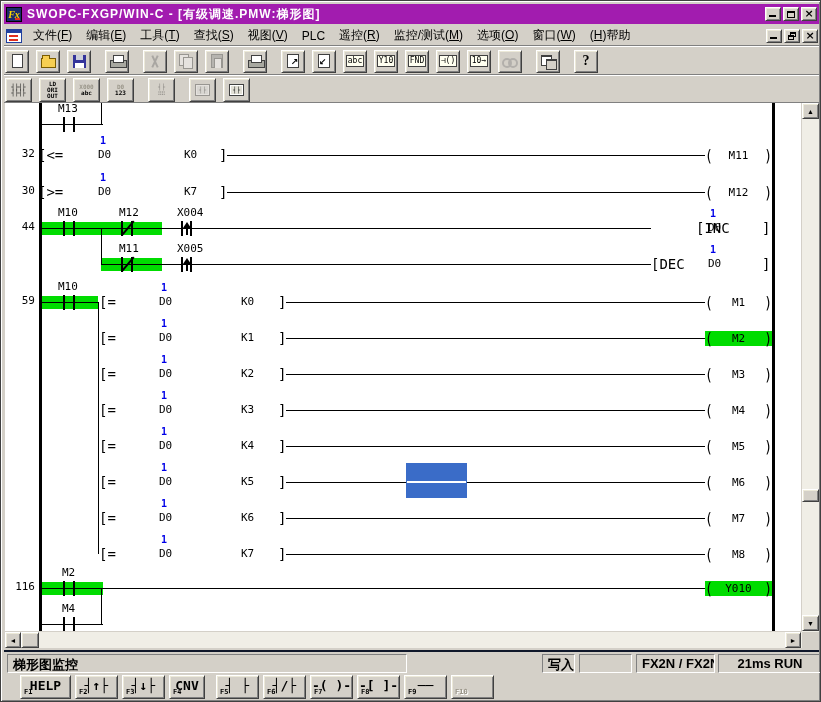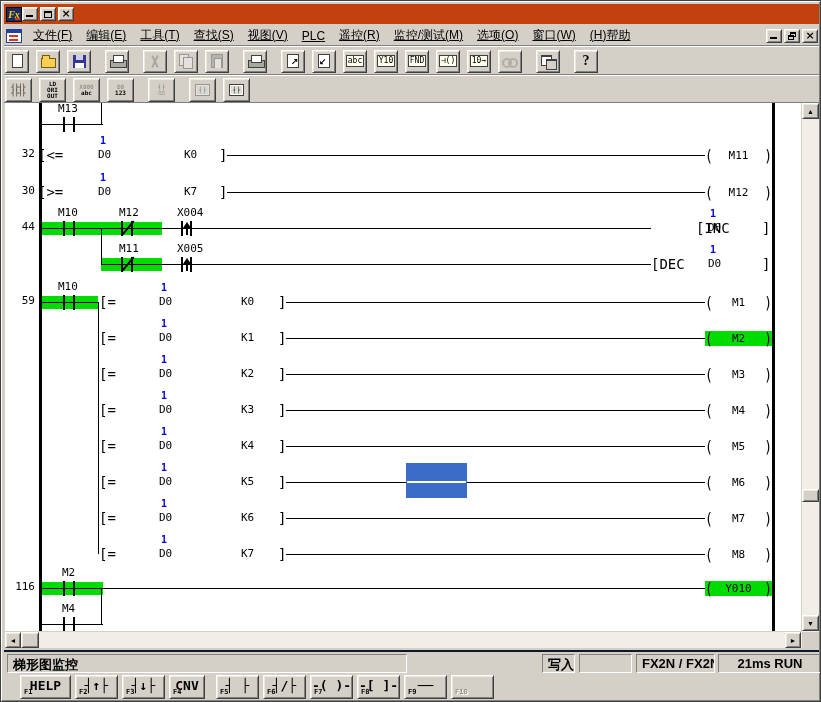--- a/index.html
+++ b/index.html
@@ -1,42 +1,42 @@
 <!DOCTYPE html>
 <html><head>
 <meta charset="utf-8">
 <style>
   html,body{margin:0;padding:0;background:#777;}
   *{box-sizing:border-box;}
   .win{position:relative;width:821px;height:702px;background:#d4d0c8;
        border:1px solid #404040;box-shadow:inset 1px 1px 0 #fff, inset -1px -1px 0 #808080;
        font-family:"Liberation Sans","DejaVu Sans",sans-serif;overflow:hidden;}
   
-  .titlebar{position:absolute;left:3px;top:3px;width:815px;height:20px;background:#c2410c;
+  .titlebar{position:absolute;left:3px;top:3px;width:815px;height:20px;background:#a21caf;
             display:flex;align-items:center;padding:0 2px;}
   .appicon{width:16px;height:15px;background:#1a2a6a;border:1px solid #000;color:#ffd800;
            font:italic bold 10px/13px "Liberation Serif",serif;text-align:center;position:relative;flex:0 0 auto;}
   .appicon::after{content:"";position:absolute;right:1px;bottom:1px;width:5px;height:2px;background:#e03020;}
   .title-text{color:#fff;font-weight:bold;font-size:12px;margin-left:5px;letter-spacing:1px;white-space:nowrap;flex:1;}
   .winbtns{display:flex;gap:2px;}
   .wb{width:16px;height:14px;background:#d4d0c8;border:1px solid;border-color:#fff #404040 #404040 #fff;
       box-shadow:inset 1px 1px 0 #ece9d8, inset -1px -1px 0 #808080;position:relative;}
   .wb .g-min{position:absolute;left:3px;bottom:3px;width:7px;height:2px;background:#000;}
   .wb .g-max{position:absolute;left:3px;top:3px;width:8px;height:7px;border:1px solid #000;border-top-width:2px;}
   .wb .g-restore{position:absolute;left:5px;top:2px;width:6px;height:5px;border:1px solid #000;border-top-width:2px;background:#d4d0c8;}
   .wb .g-restore2{position:absolute;left:3px;top:5px;width:6px;height:5px;border:1px solid #000;border-top-width:2px;background:#d4d0c8;}
   .wb .g-close{position:absolute;left:0;top:0;width:100%;height:100%;font:bold 11px/12px "DejaVu Sans",sans-serif;text-align:center;}
   
   .menubar{position:absolute;left:3px;top:25px;width:815px;height:20px;display:flex;align-items:center;
            font-size:12px;border-bottom:1px solid #808080;box-shadow:0 1px 0 #fff;}
   .mdiicon{width:16px;height:14px;margin:0 4px 0 2px;background:#fff;border:1px solid #2040a0;position:relative;flex:0 0 auto;}
   .mdiicon::before{content:"";position:absolute;left:0;top:0;width:100%;height:3px;background:#2040a0;}
   .mdiicon::after{content:"";position:absolute;left:2px;top:5px;width:9px;height:2px;background:#e03020;box-shadow:0 4px 0 #e03020;}
   .menu-items{display:flex;align-items:center;flex:1;}
-  .menu-item{padding:2px 7px;white-space:nowrap;text-decoration:underline;}
+  .menu-item{padding:2px 7px;white-space:nowrap;}
   .menubar .winbtns{margin-right:1px;}
   
   .toolbar{position:absolute;display:flex;align-items:center;}
   .toolbar1{left:3px;top:47px;width:815px;height:27px;border-bottom:1px solid #808080;box-shadow:0 1px 0 #fff;padding-left:1px;}
   .toolbar2{left:3px;top:76px;width:815px;height:25px;padding-left:1px;}
   .tbtn{width:24px;height:23px;background:#d4d0c8;border:1px solid;border-color:#fff #404040 #404040 #fff;
         box-shadow:inset 1px 1px 0 #ece9d8, inset -1px -1px 0 #808080;
         display:flex;align-items:center;justify-content:center;margin-right:7px;flex:0 0 auto;overflow:hidden;}
   .toolbar2 .tbtn{width:27px;height:24px;}
   .tsep{width:7px;flex:0 0 auto;}
@@ -120,20 +120,21 @@
   .fkey.disabled .fglyph,.fkey.disabled .fnum{color:#9a968a;text-shadow:1px 1px 0 #fff;}
   u{text-decoration:underline;}
 </style>
 </head>
 <body>
 
 <div class="win">
 
   <div class="titlebar">
     <div class="appicon">Fx</div>
+    <span class="title-text">SWOPC-FXGP/WIN-C - [有级调速.PMW:梯形图]</span>
     <div class="winbtns">
       <div class="wb">
           <div class="g-min"></div>
         </div>
       <div class="wb">
           <div class="g-max"></div>
         </div>
       <div class="wb">
           <div class="g-close">×</div>
         </div>

